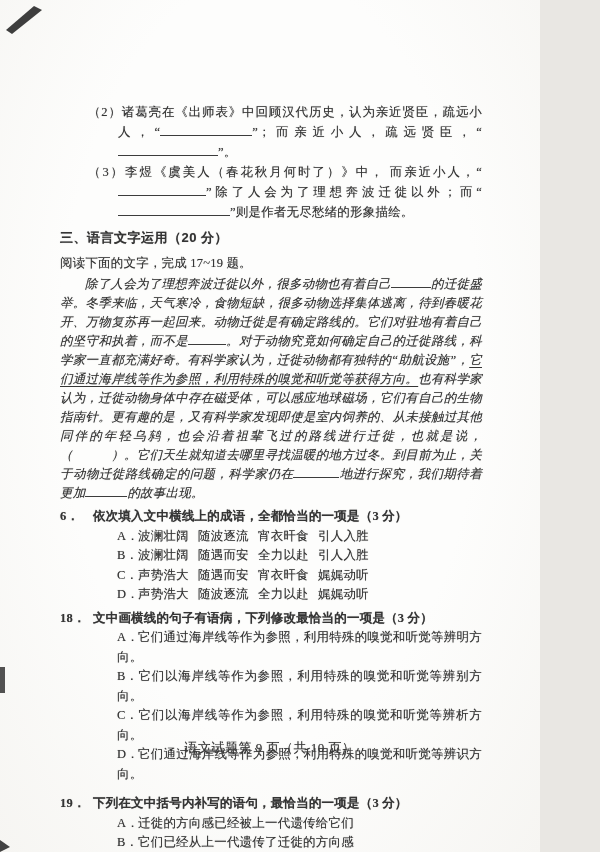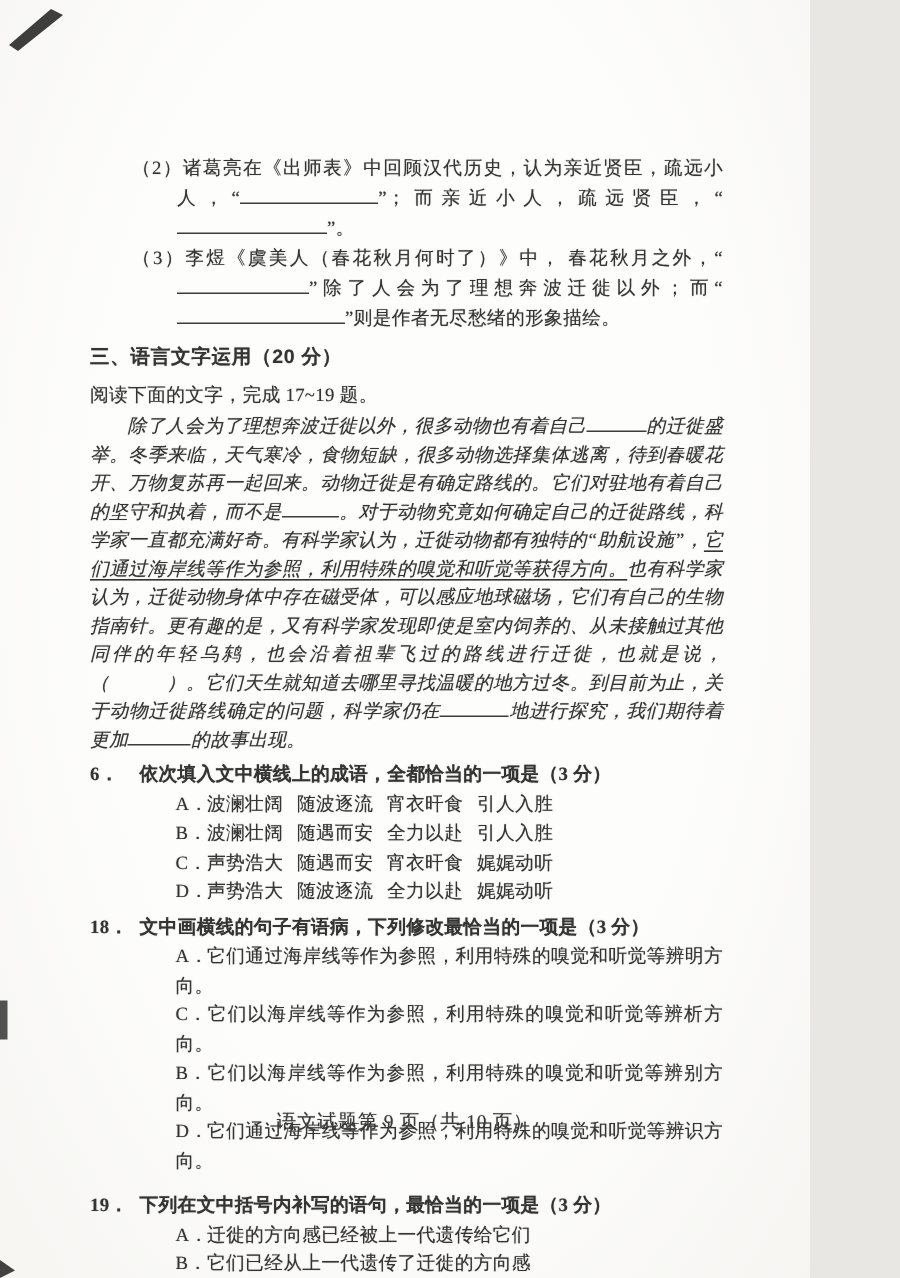--- a/index.html
+++ b/index.html
@@ -42,42 +42,42 @@
 </style>
 </head>
 <body>
 
 <div class="page">
 
   <div class="content scan-soft">
 
     <section class="comp">
       <div class="comp-item"><span class="cnum">（2）</span><span>诸葛亮在《出师表》中回顾汉代历史，认为亲近贤臣，疏远小人，</span><span>“</span><span class="blank b92"></span><span>”；而亲近小人，疏远贤臣，“</span><span class="blank b100"></span><span>”。</span></div>
-      <div class="comp-item"><span class="cnum">（3）</span><span>李煜《虞美人（春花秋月何时了）》中， 春花秋月之外，“</span><span class="blank b88"></span><span>”除了人会为了理想奔波迁徙以外；而“</span><span class="blank b112"></span><span>”则是作者无尽愁绪的形象描绘。</span></div>
+      <div class="comp-item"><span class="cnum">（3）</span><span>李煜《虞美人（春花秋月何时了）》中， 而亲近小人，“</span><span class="blank b88"></span><span>”除了人会为了理想奔波迁徙以外；而“</span><span class="blank b112"></span><span>”则是作者无尽愁绪的形象描绘。</span></div>
     </section>
 
     <h3 class="sec-header">三、语言文字运用（20 分）</h3>
 
     <div class="intro">阅读下面的文字，完成 17~19 题。</div>
 
     <p class="passage"><span>除了人会为了理想奔波迁徙以外，很多动物也有着自己</span><span class="blank b40"></span><span>的迁徙盛举。冬季来临，天气寒冷，食物短缺，很多动物选择集体逃离，待到春暖花开、万物复苏再一起回来。动物迁徙是有确定路线的。它们对驻地有着自己的坚守和执着，而不是</span><span class="blank b38"></span><span>。对于动物究竟如何确定自己的迁徙路线，科学家一直都充满好奇。有科学家认为，迁徙动物都有独特的“助航设施”，</span><span class="u">它们通过海岸线等作为参照，利用特殊的嗅觉和听觉等获得方向。</span><span>也有科学家认为，迁徙动物身体中存在磁受体，可以感应地球磁场，它们有自己的生物指南针。更有趣的是，又有科学家发现即使是室内饲养的、从未接触过其他同伴的年轻乌鸫，也会沿着祖辈飞过的路线进行迁徙，也就是说，（　　　）。它们天生就知道去哪里寻找温暖的地方过冬。到目前为止，关于动物迁徙路线确定的问题，科学家仍在</span><span class="blank b46"></span><span>地进行探究，我们期待着更加</span><span class="blank b42"></span><span>的故事出现。</span></p>
 
     <section class="q q17">
       <div class="qstem"><span class="qnum">6．</span><span>依次填入文中横线上的成语，全都恰当的一项是（3 分）</span></div>
       <div class="opt idiom"><span class="letter">A．</span><span class="col">波澜壮阔</span><span class="col">随波逐流</span><span class="col">宵衣旰食</span><span class="col">引人入胜</span></div>
       <div class="opt idiom"><span class="letter">B．</span><span class="col">波澜壮阔</span><span class="col">随遇而安</span><span class="col">全力以赴</span><span class="col">引人入胜</span></div>
       <div class="opt idiom"><span class="letter">C．</span><span class="col">声势浩大</span><span class="col">随遇而安</span><span class="col">宵衣旰食</span><span class="col">娓娓动听</span></div>
       <div class="opt idiom"><span class="letter">D．</span><span class="col">声势浩大</span><span class="col">随波逐流</span><span class="col">全力以赴</span><span class="col">娓娓动听</span></div>
     </section>
 
     <section class="q q18">
       <div class="qstem"><span class="qnum">18．</span><span>文中画横线的句子有语病，下列修改最恰当的一项是（3 分）</span></div>
       <div class="opt"><span class="letter">A．</span><span>它们通过海岸线等作为参照，利用特殊的嗅觉和听觉等辨明方向。</span></div>
+      <div class="opt"><span class="letter">B．</span><span>它们以海岸线等作为参照，利用特殊的嗅觉和听觉等辨别方向。</span></div>
       <div class="opt"><span class="letter">C．</span><span>它们以海岸线等作为参照，利用特殊的嗅觉和听觉等辨析方向。</span></div>
-      <div class="opt"><span class="letter">B．</span><span>它们以海岸线等作为参照，利用特殊的嗅觉和听觉等辨别方向。</span></div>
       <div class="opt"><span class="letter">D．</span><span>它们通过海岸线等作为参照，利用特殊的嗅觉和听觉等辨识方向。</span></div>
     </section>
 
     <section class="q q19">
       <div class="qstem"><span class="qnum">19．</span><span>下列在文中括号内补写的语句，最恰当的一项是（3 分）</span></div>
       <div class="opt"><span class="letter">A．</span><span>迁徙的方向感已经被上一代遗传给它们</span></div>
       <div class="opt"><span class="letter">B．</span><span>它们已经从上一代遗传了迁徙的方向感</span></div>
       <div class="opt"><span class="letter">C．</span><span>迁徙的方向感已经由上一代遗传给它们</span></div>
       <div class="opt"><span class="letter">D．</span><span>上一代已经遗传给了它们迁徙的方向感</span></div>
     </section>

